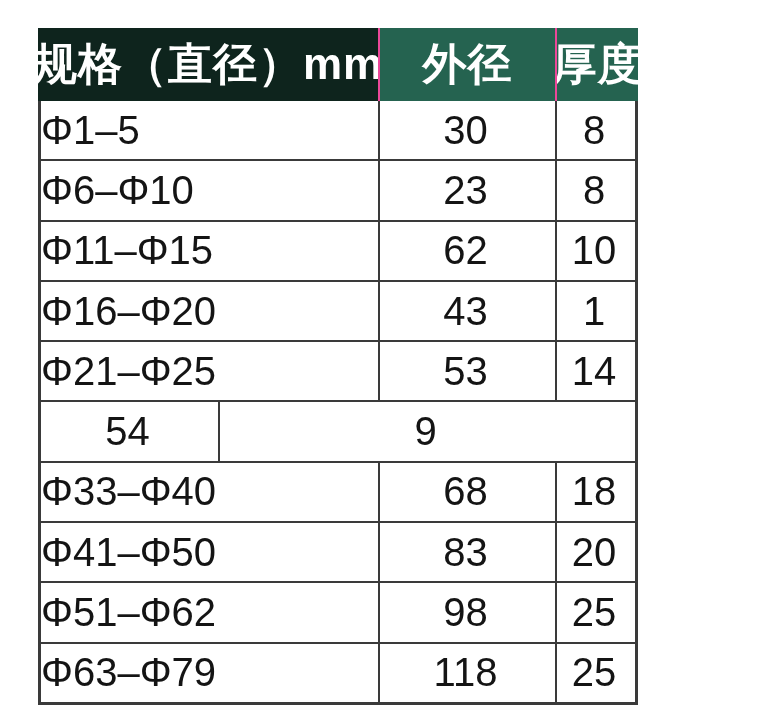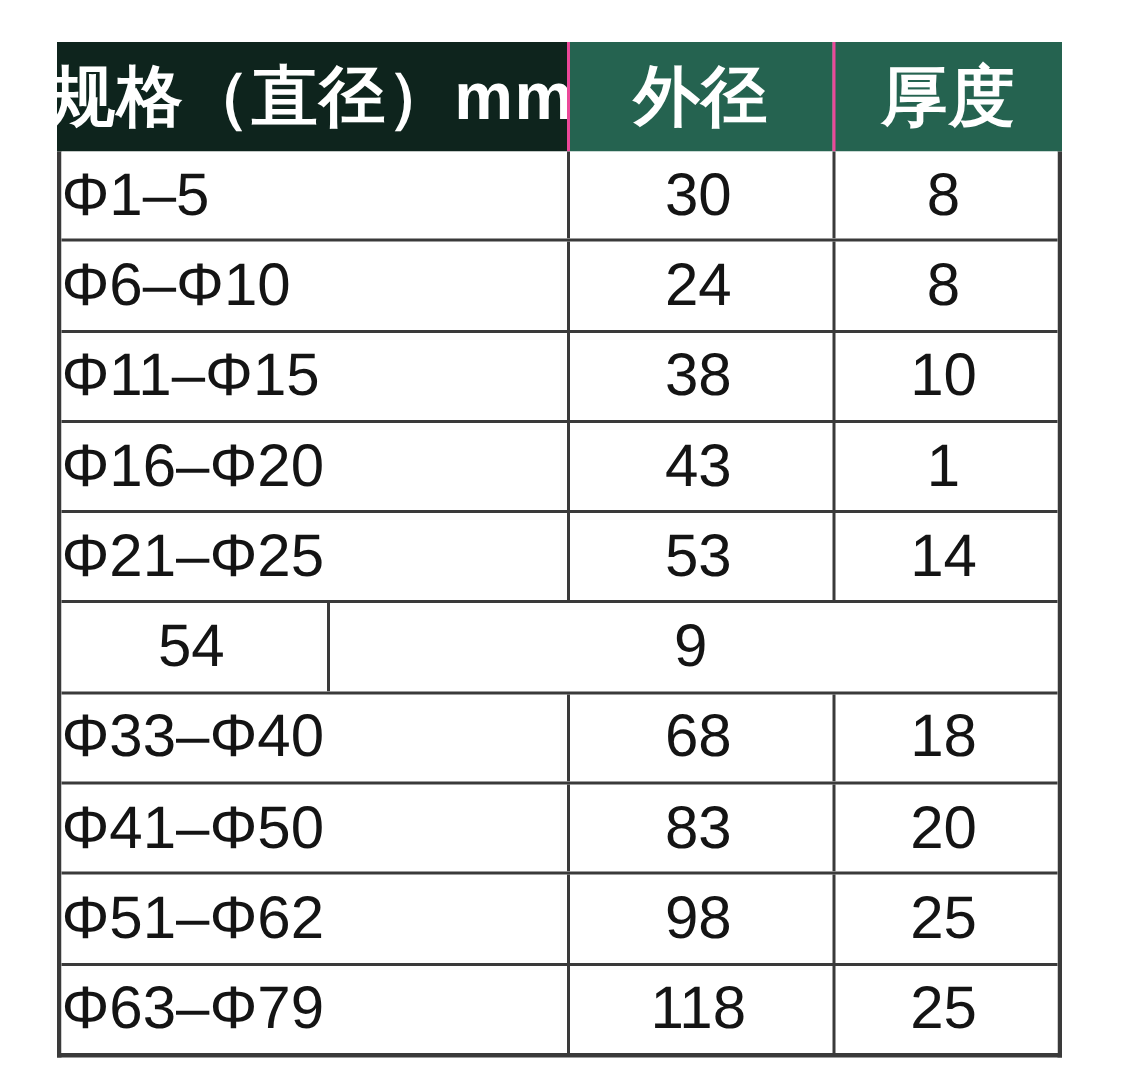--- a/index.html
+++ b/index.html
@@ -15,21 +15,21 @@
   body{
     background:var(--page-bg);
     font-family:"Liberation Sans","DejaVu Sans",sans-serif;
     position:relative;
     overflow:hidden;
   }
   .spec-table{
     position:absolute;
     left:38px;
     top:28px;
-    width:670px;
+    width:600px;
     height:677px;
     display:flex;
     flex-direction:column;
   }
   
   .header-row{
     height:73px;
     display:flex;
     flex:none;
   }
@@ -89,27 +89,27 @@
   </div>
   <div class="body-rows" id="body-rows">
   <div class="tr">
     <div class="td td-spec c1">Φ1–5</div>
     <div class="td td-num c2">30</div>
     <div class="td td-num c3">8</div>
   </div>
 
   <div class="tr">
     <div class="td td-spec c1">Φ6–Φ10</div>
-    <div class="td td-num c2">24</div>
+    <div class="td td-num c2">23</div>
     <div class="td td-num c3">8</div>
   </div>
 
   <div class="tr">
     <div class="td td-spec c1">Φ11–Φ15</div>
-    <div class="td td-num c2">38</div>
+    <div class="td td-num c2">62</div>
     <div class="td td-num c3">10</div>
   </div>
 
   <div class="tr">
     <div class="td td-spec c1">Φ16–Φ20</div>
     <div class="td td-num c2">43</div>
     <div class="td td-num c3">1</div>
   </div>
 
   <div class="tr">

